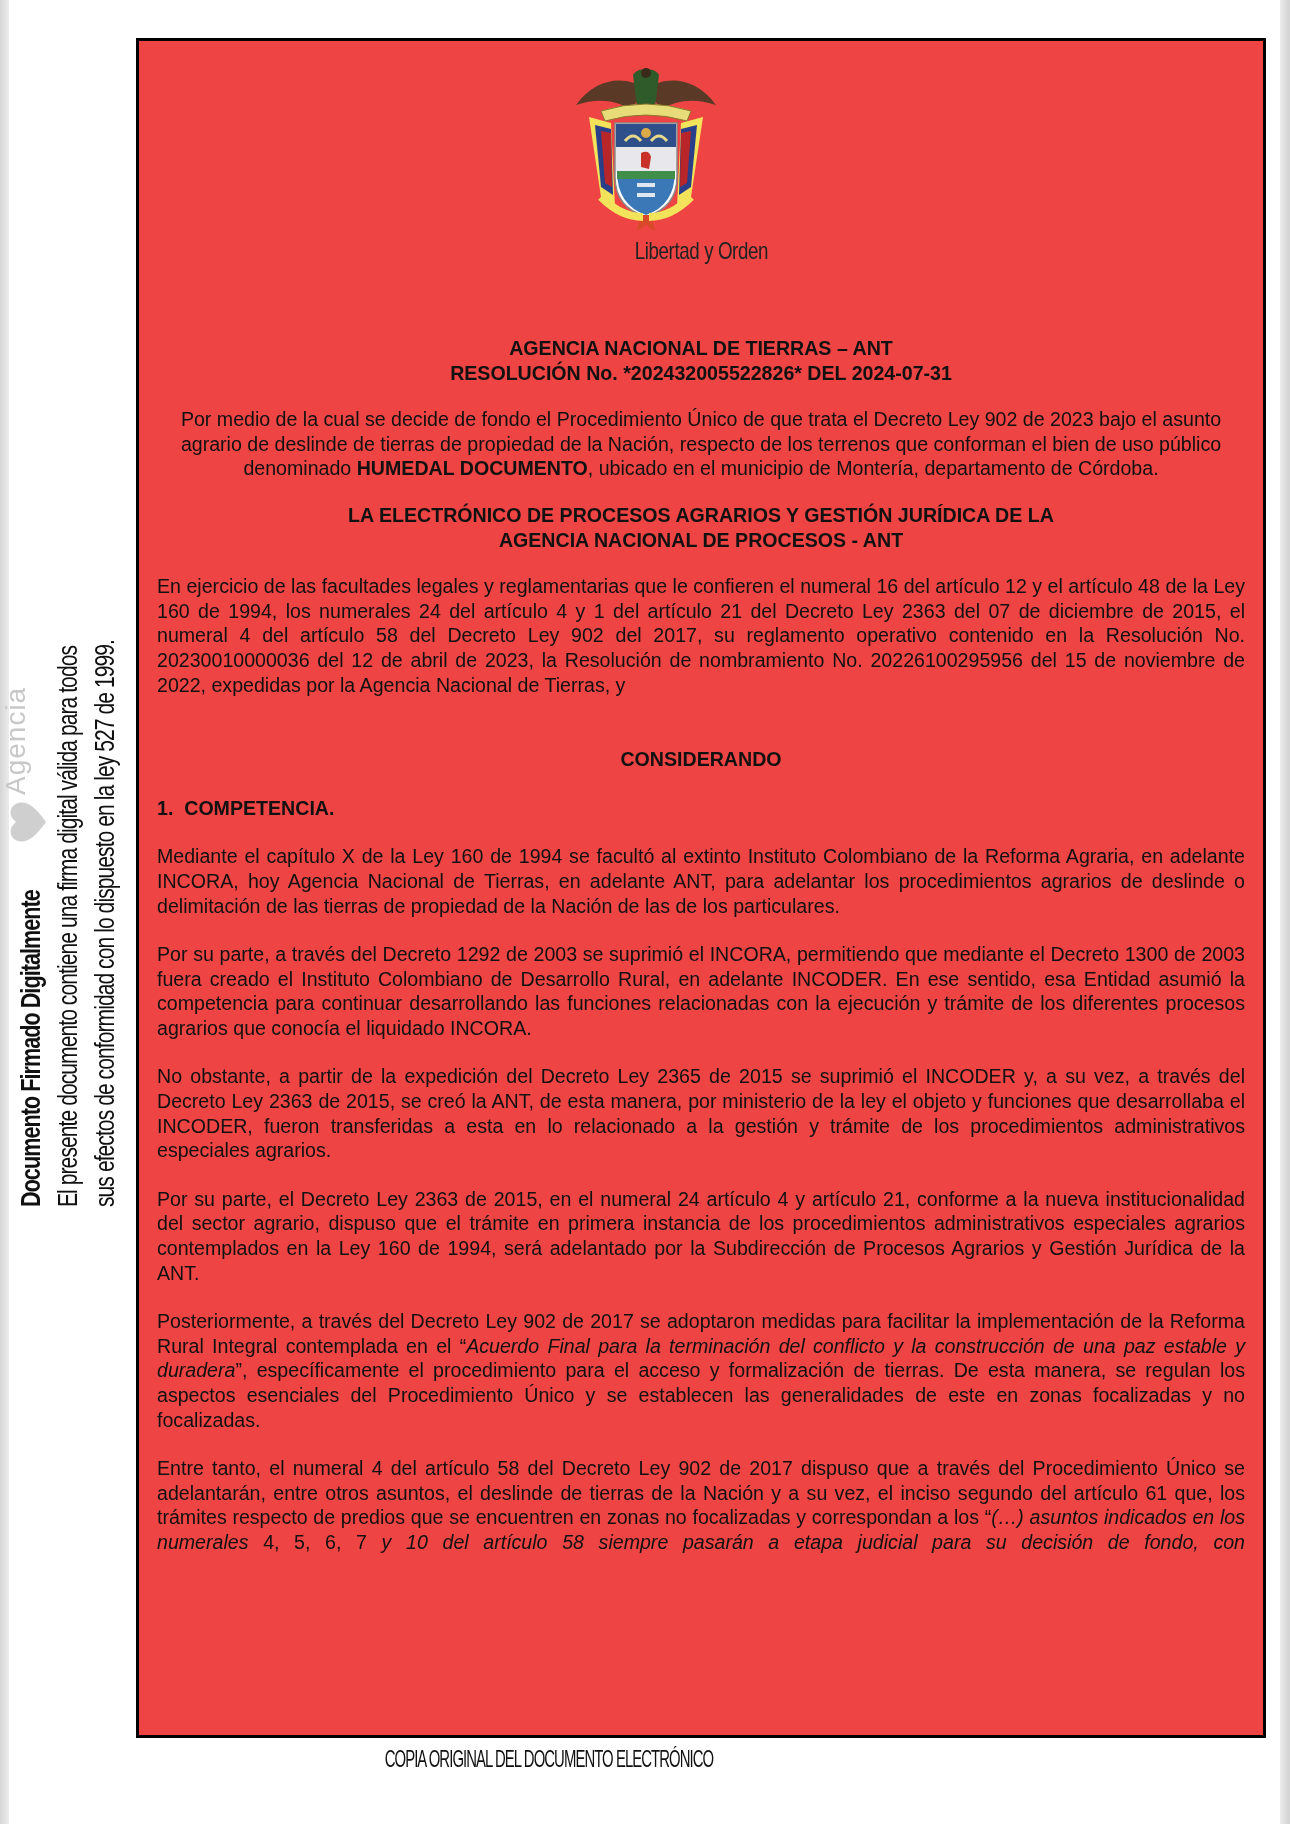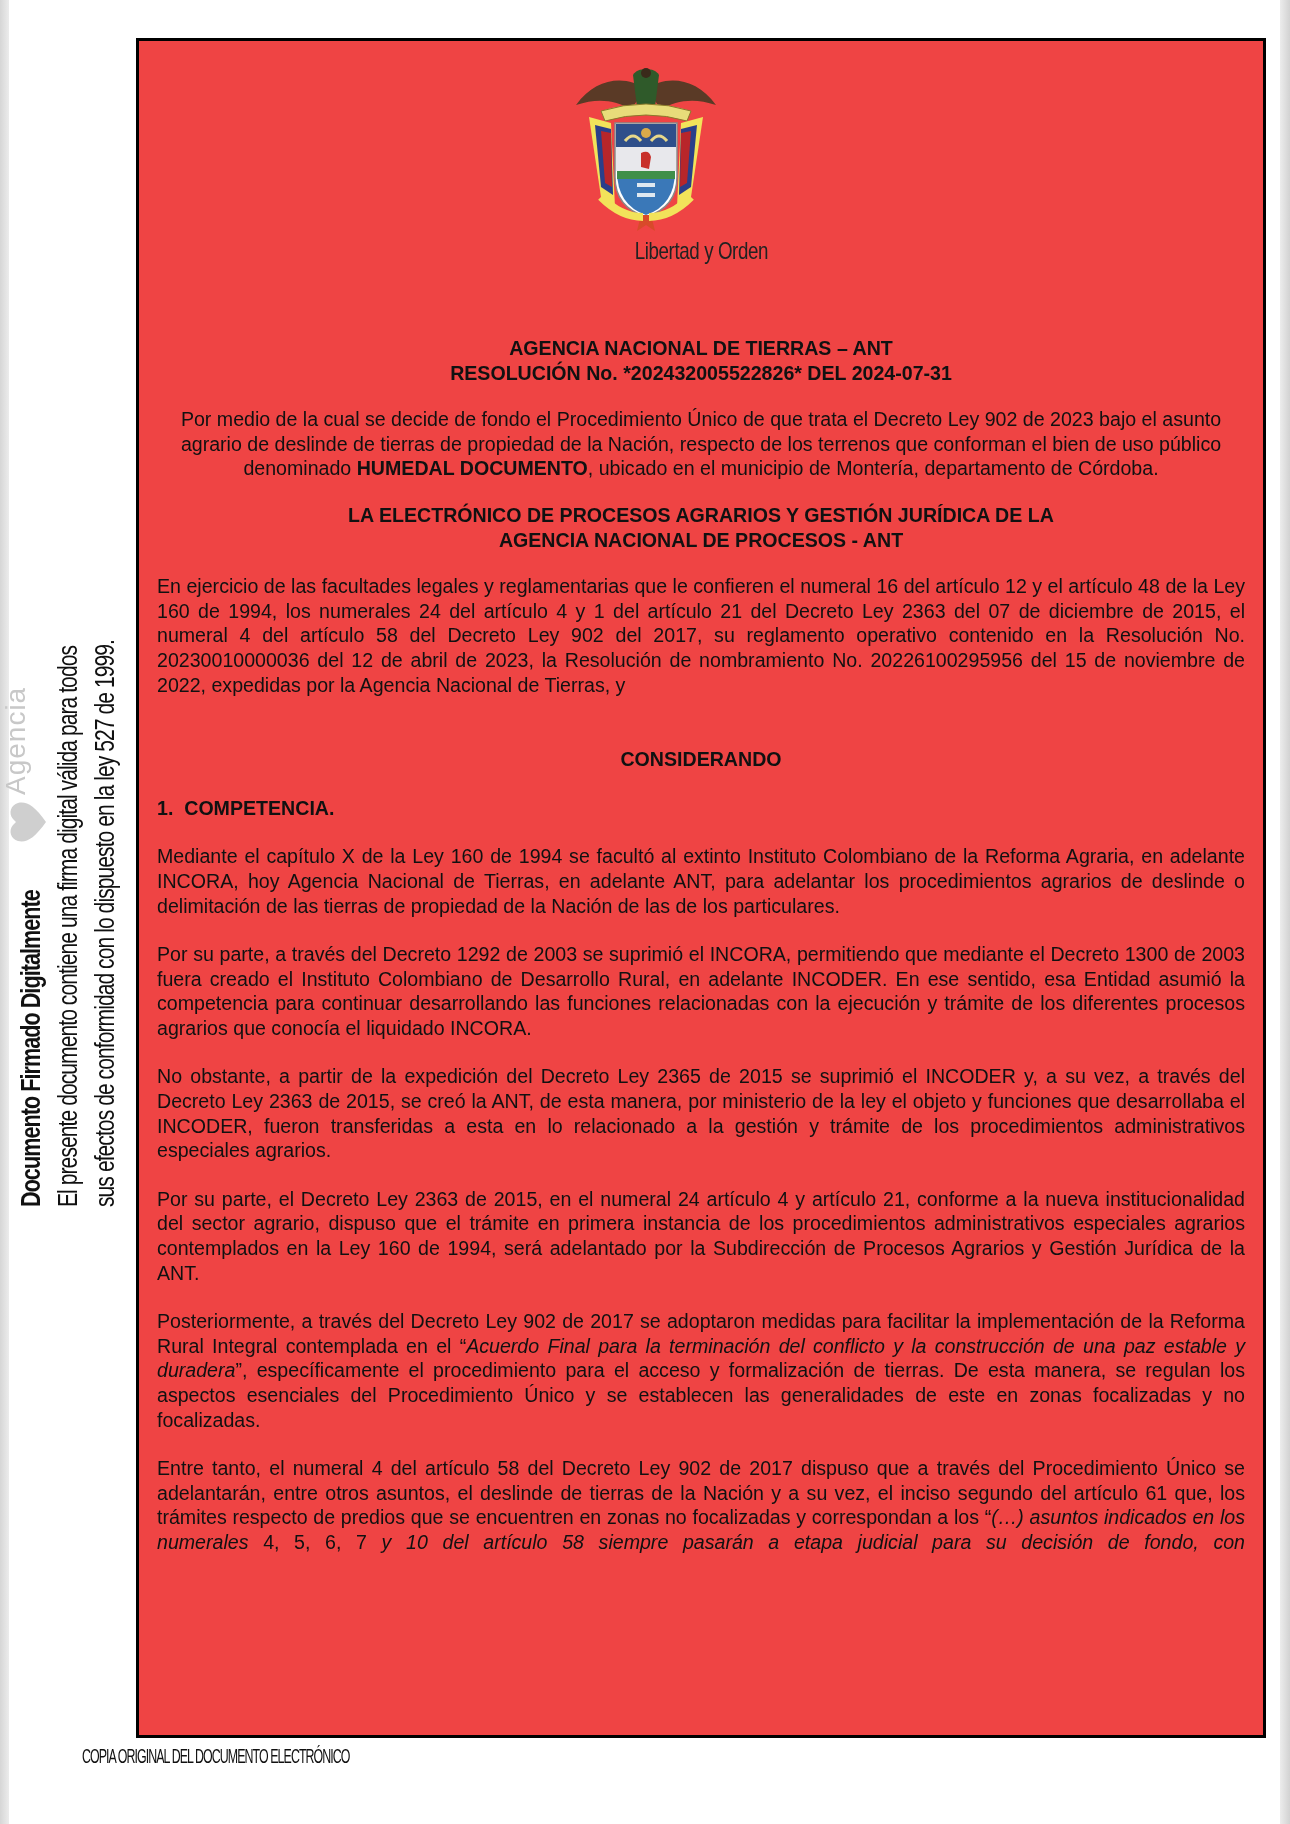--- a/index.html
+++ b/index.html
@@ -76,21 +76,21 @@
   p { margin: 0; }
   .h-agency { margin-bottom: 0; }
   .gap-s { height: 22px; }
   .gap-m { height: 24px; }
   .gap-l { height: 50px; }
   em { font-style: italic; }
   .last-line-justify { text-align-last: justify; }
 
   .footer-stamp {
     position: absolute; left: 0; width: 1098px; top: 1745px;
-    text-align: left; font-size: 20px; color: #111;
+    text-align: center; font-size: 24px; color: #111;
   }
   .footer-stamp span {
     display: inline-block; transform: scaleX(0.62); letter-spacing: -1.5px;
     font-family: "Liberation Sans", sans-serif;
   }
 </style>
 </head>
 <body>
 
 <div class="edge-left"></div>

